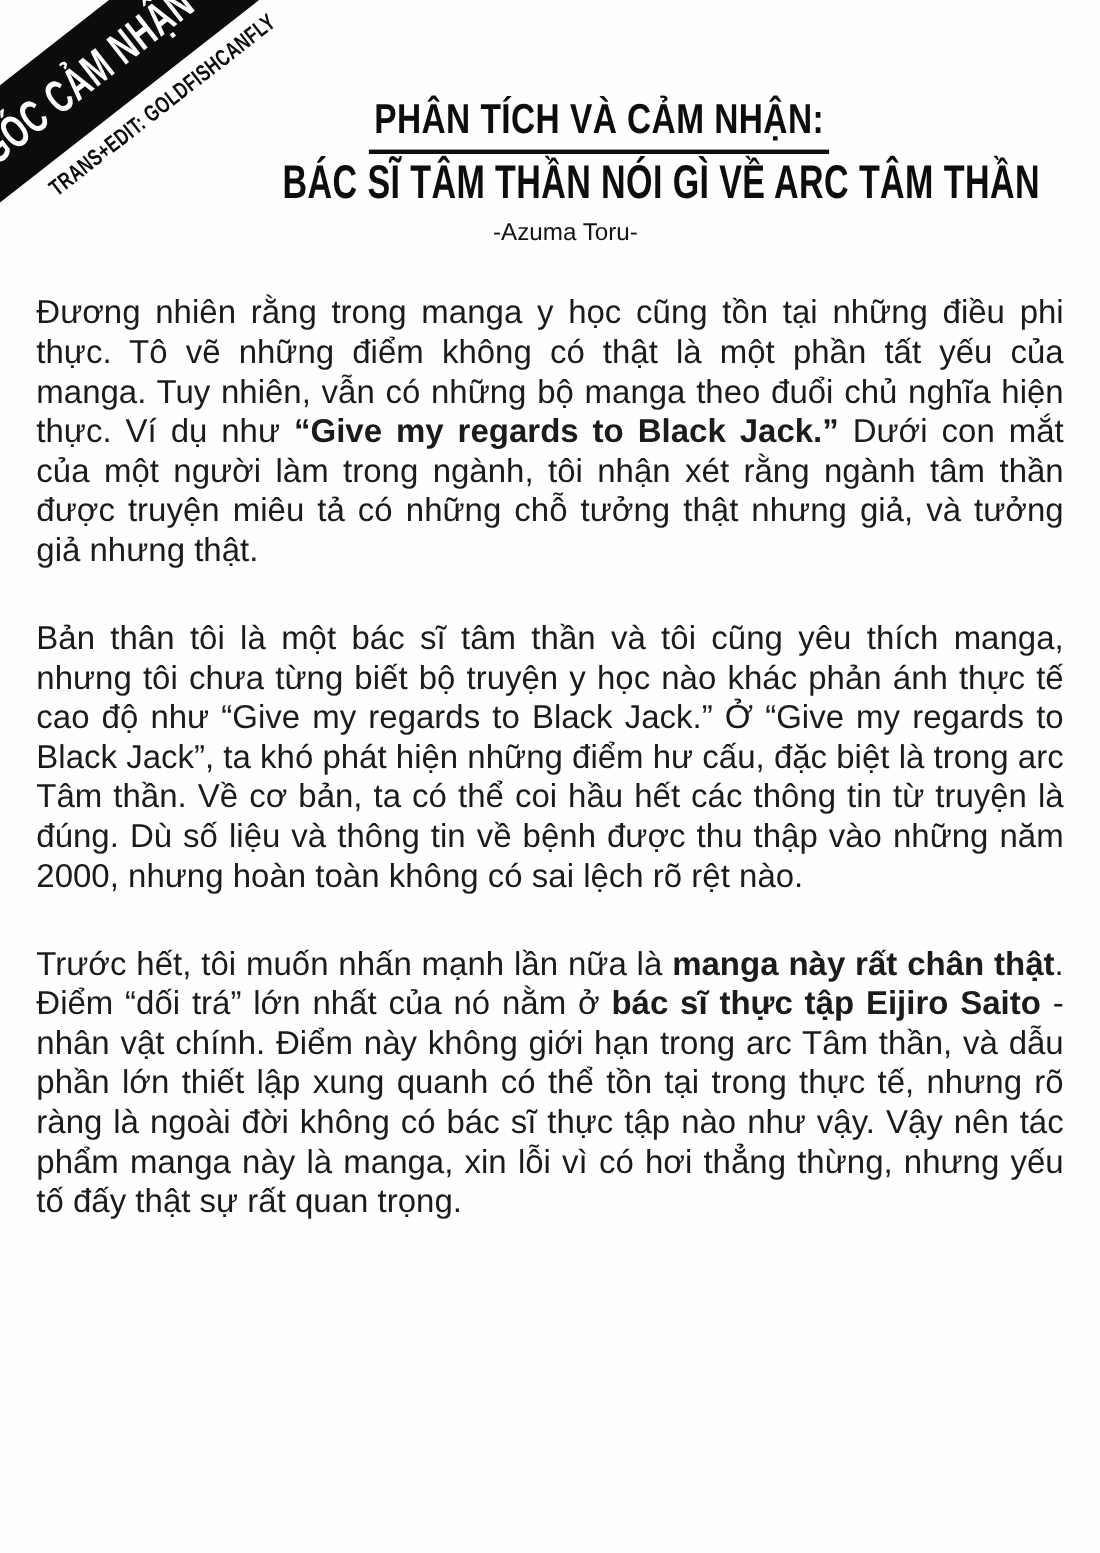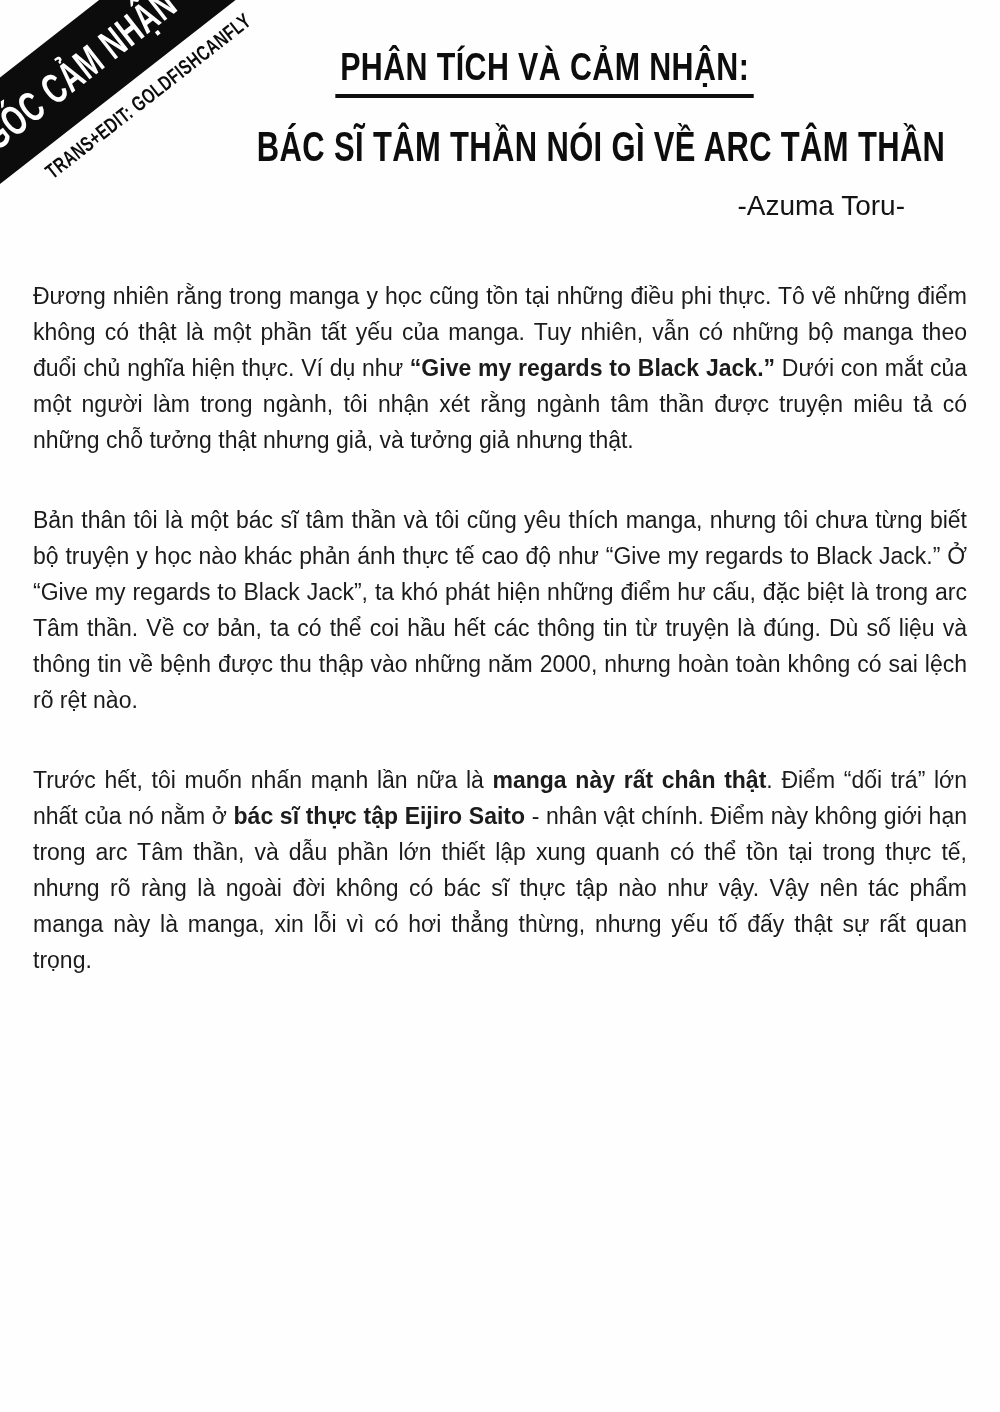--- a/index.html
+++ b/index.html
@@ -49,59 +49,58 @@
     color: #0c0c0c;
     font-weight: bold;
     font-size: 21px;
     letter-spacing: 0.5px;
     white-space: nowrap;
     transform: scaleX(0.73);
   }
 
   
   .header {
-    padding-top: 44px;
+    padding-top: 86px;
     margin: 0 33px 0 123px;
     text-align: center;
     color: #0d0d0d;
   }
   .title-line1 {
     display: inline-block;
     font-weight: bold;
     font-size: 38px;
     line-height: 1.25;
     letter-spacing: 0.5px;
     border-bottom: 4px solid #0d0d0d;
     padding: 0 6px 2px 6px;
     transform: scaleX(0.80);
     white-space: nowrap;
   }
-  .title-line2-wrap { margin-top: 23px; }
+  .title-line2-wrap { margin-top: 1px; }
   .title-line2 {
     display: inline-block;
     font-weight: bold;
     font-size: 43px;
     line-height: 1.2;
     letter-spacing: 0.5px;
     transform: scaleX(0.72);
     white-space: nowrap;
   }
   .author-row {
-    margin-top: 18px;
+    margin-top: 6px;
     padding-right: 62px;
-    text-align: right;
-    font-size: 28px;
+    font-size: 22px;
     line-height: 1.15;
     color: #141414;
   }
 
   
   .article {
-    margin: 56px 33px 0 33px;
-    font-size: 23px;
+    margin: 44px 33px 0 33px;
+    font-size: 30px;
     line-height: 36px;
     text-align: justify;
   }
   .article p { margin: 0 0 44px 0; }
   .seg-bold { font-weight: bold; }
 </style>
 </head>
 <body>
 
 <div class="page">

